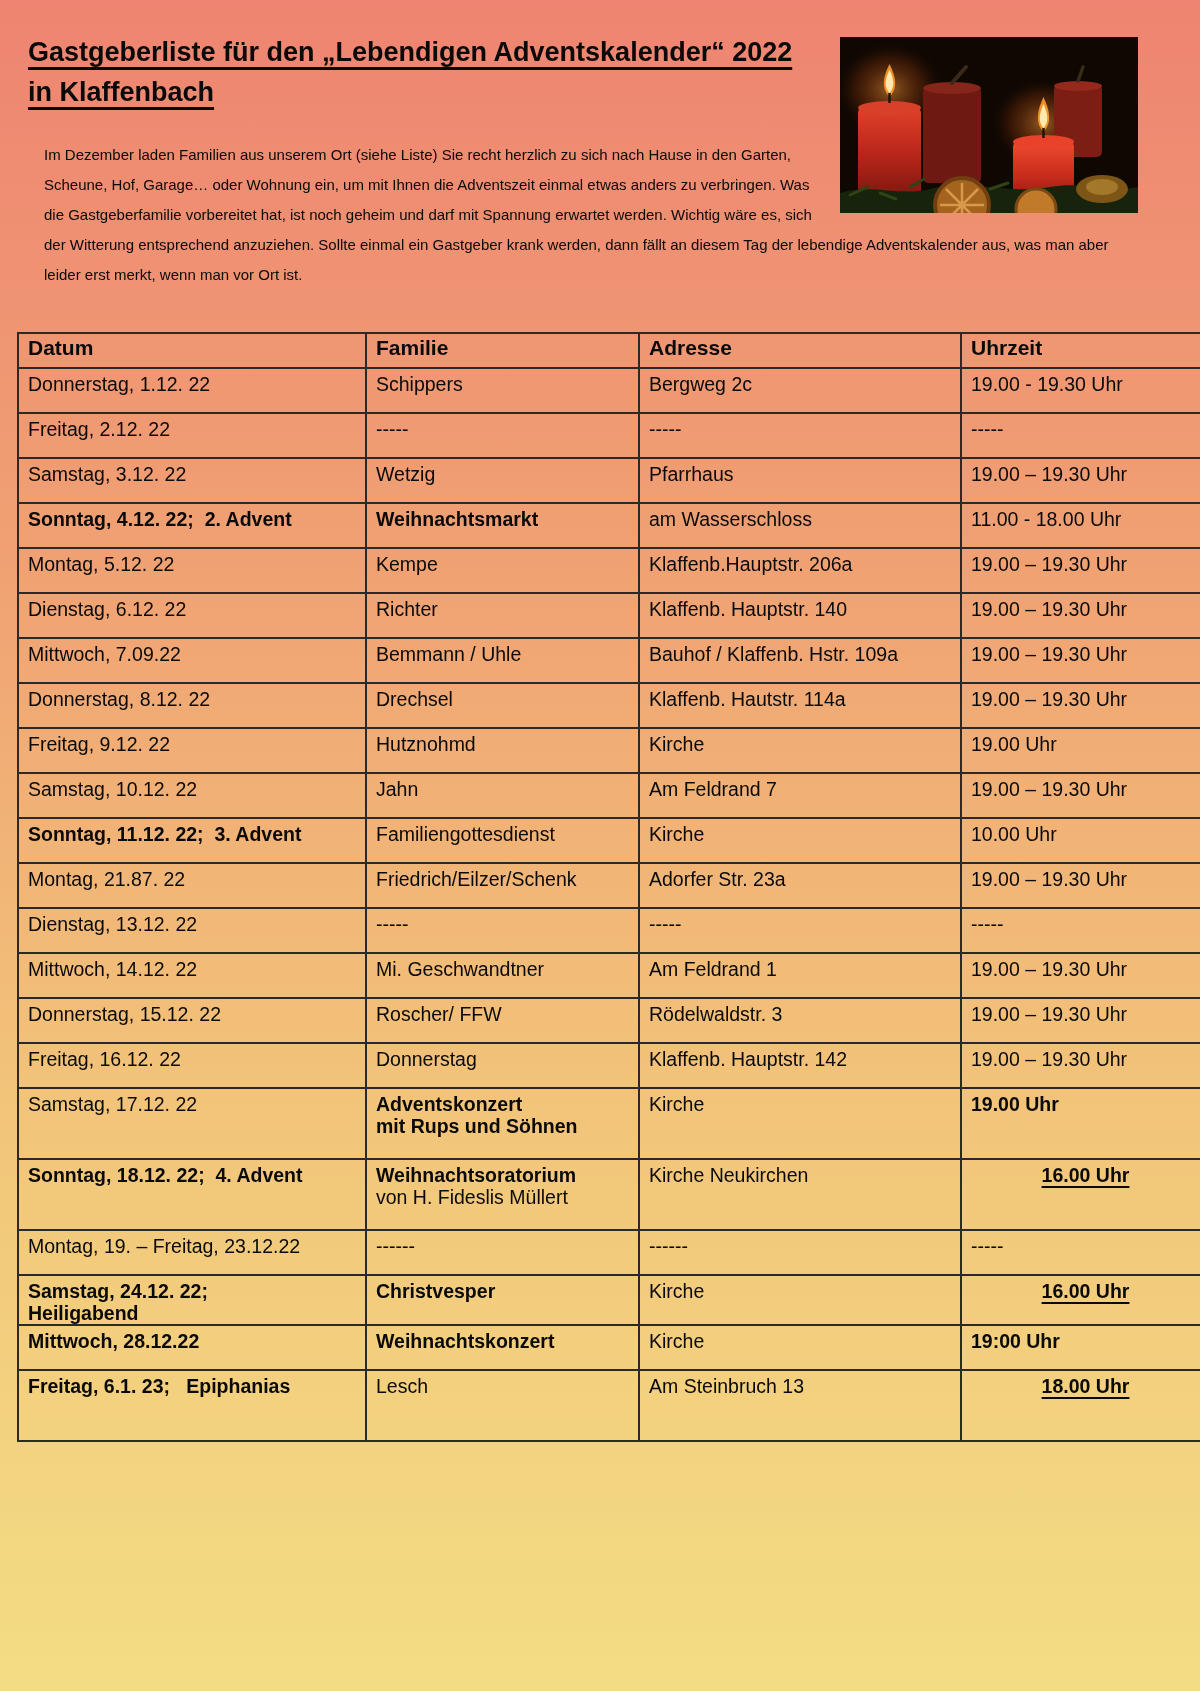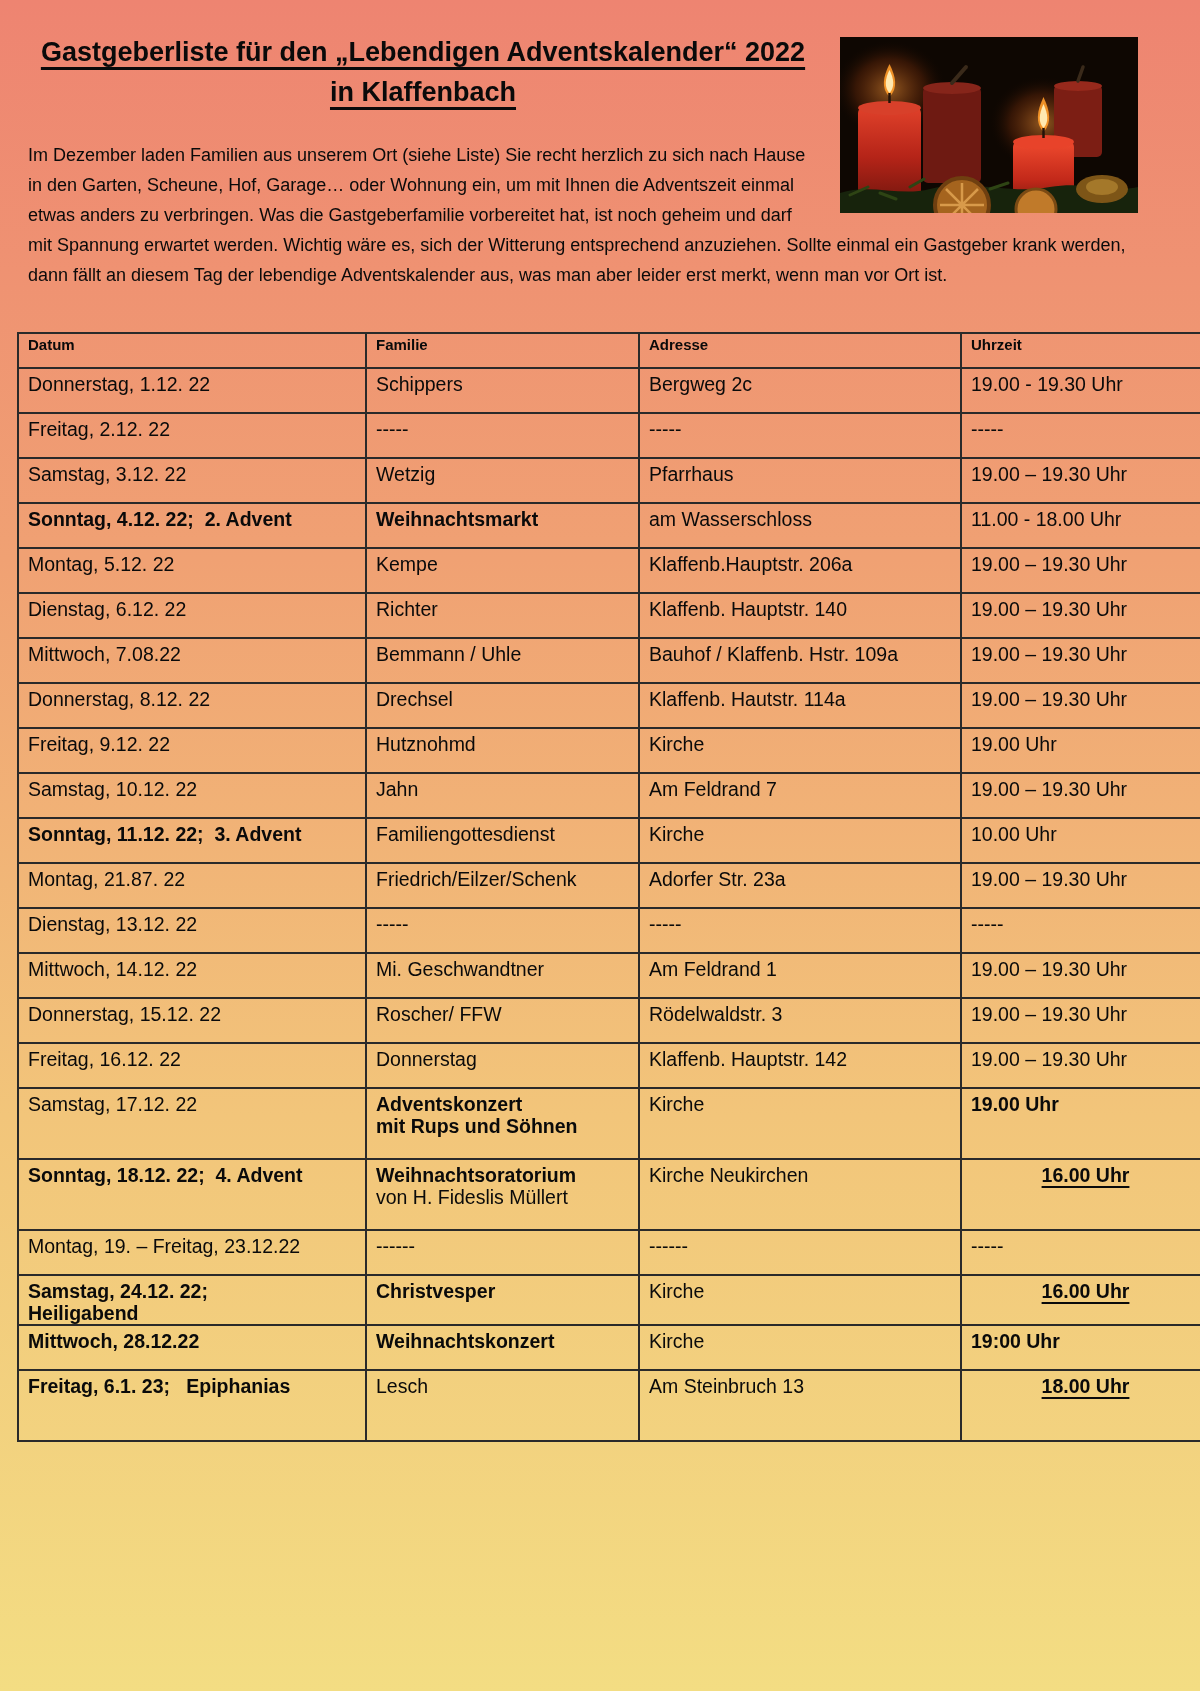--- a/index.html
+++ b/index.html
@@ -11,52 +11,52 @@
   }
   .page{padding:0 62px 0 28px;}
   .photo{
     float:right;
     width:298px;height:176px;
     margin:5px 0 8px 22px;
     display:block;
   }
   h1.title{
     font-size:27px;line-height:40px;font-weight:bold;
-    text-align:center;
+    text-align:left;
     margin:32px 0 0 0;
   }
   h1.title .tline{
     text-decoration:underline;
     text-decoration-thickness:2.5px;
     text-underline-offset:6px;
     white-space:pre-wrap;
   }
   .intro{margin-top:28px;}
   .intro p{
-    margin:0;
-    font-size:18px;line-height:30px;
+    margin:16px;
+    font-size:15px;line-height:30px;
     white-space:pre-wrap;
   }
   table.calendar{
     border-collapse:collapse;
     table-layout:fixed;
     width:1121px;
     margin:42px 0 0 -11px;
     background:transparent;
   }
   table.calendar th, table.calendar td{
     border:2px solid #2a2a2a;
     vertical-align:top;
     text-align:left;
     padding:4px 6px 0 9px;
     overflow:hidden;
   }
   table.calendar th{
     height:31px;
-    font-size:15px;font-weight:bold;
+    font-size:21px;font-weight:bold;
     padding-top:2px;
   }
   table.calendar td{font-size:19.5px;line-height:22px;}
   table.calendar tr{height:45px;}
   table.calendar thead tr{height:31px;}
   tbody tr:nth-child(17),tbody tr:nth-child(18),tbody tr:nth-child(22){height:71px;}
   .c-datum{width:331px;}
   .c-familie{width:256px;}
   .c-adresse{width:305px;}
   .c-uhrzeit{width:229px;}
@@ -215,21 +215,21 @@
           </td>
           <td class="c-adresse">
             <div class="ln">Klaffenb. Hauptstr. 140</div>
           </td>
           <td class="c-uhrzeit">
             <div class="ln">19.00 – 19.30 Uhr</div>
           </td>
         </tr>
         <tr>
           <td class="c-datum">
-            <div class="ln">Mittwoch, 7.08.22</div>
+            <div class="ln">Mittwoch, 7.09.22</div>
           </td>
           <td class="c-familie">
             <div class="ln">Bemmann / Uhle</div>
           </td>
           <td class="c-adresse">
             <div class="ln">Bauhof / Klaffenb. Hstr. 109a</div>
           </td>
           <td class="c-uhrzeit">
             <div class="ln">19.00 – 19.30 Uhr</div>
           </td>

